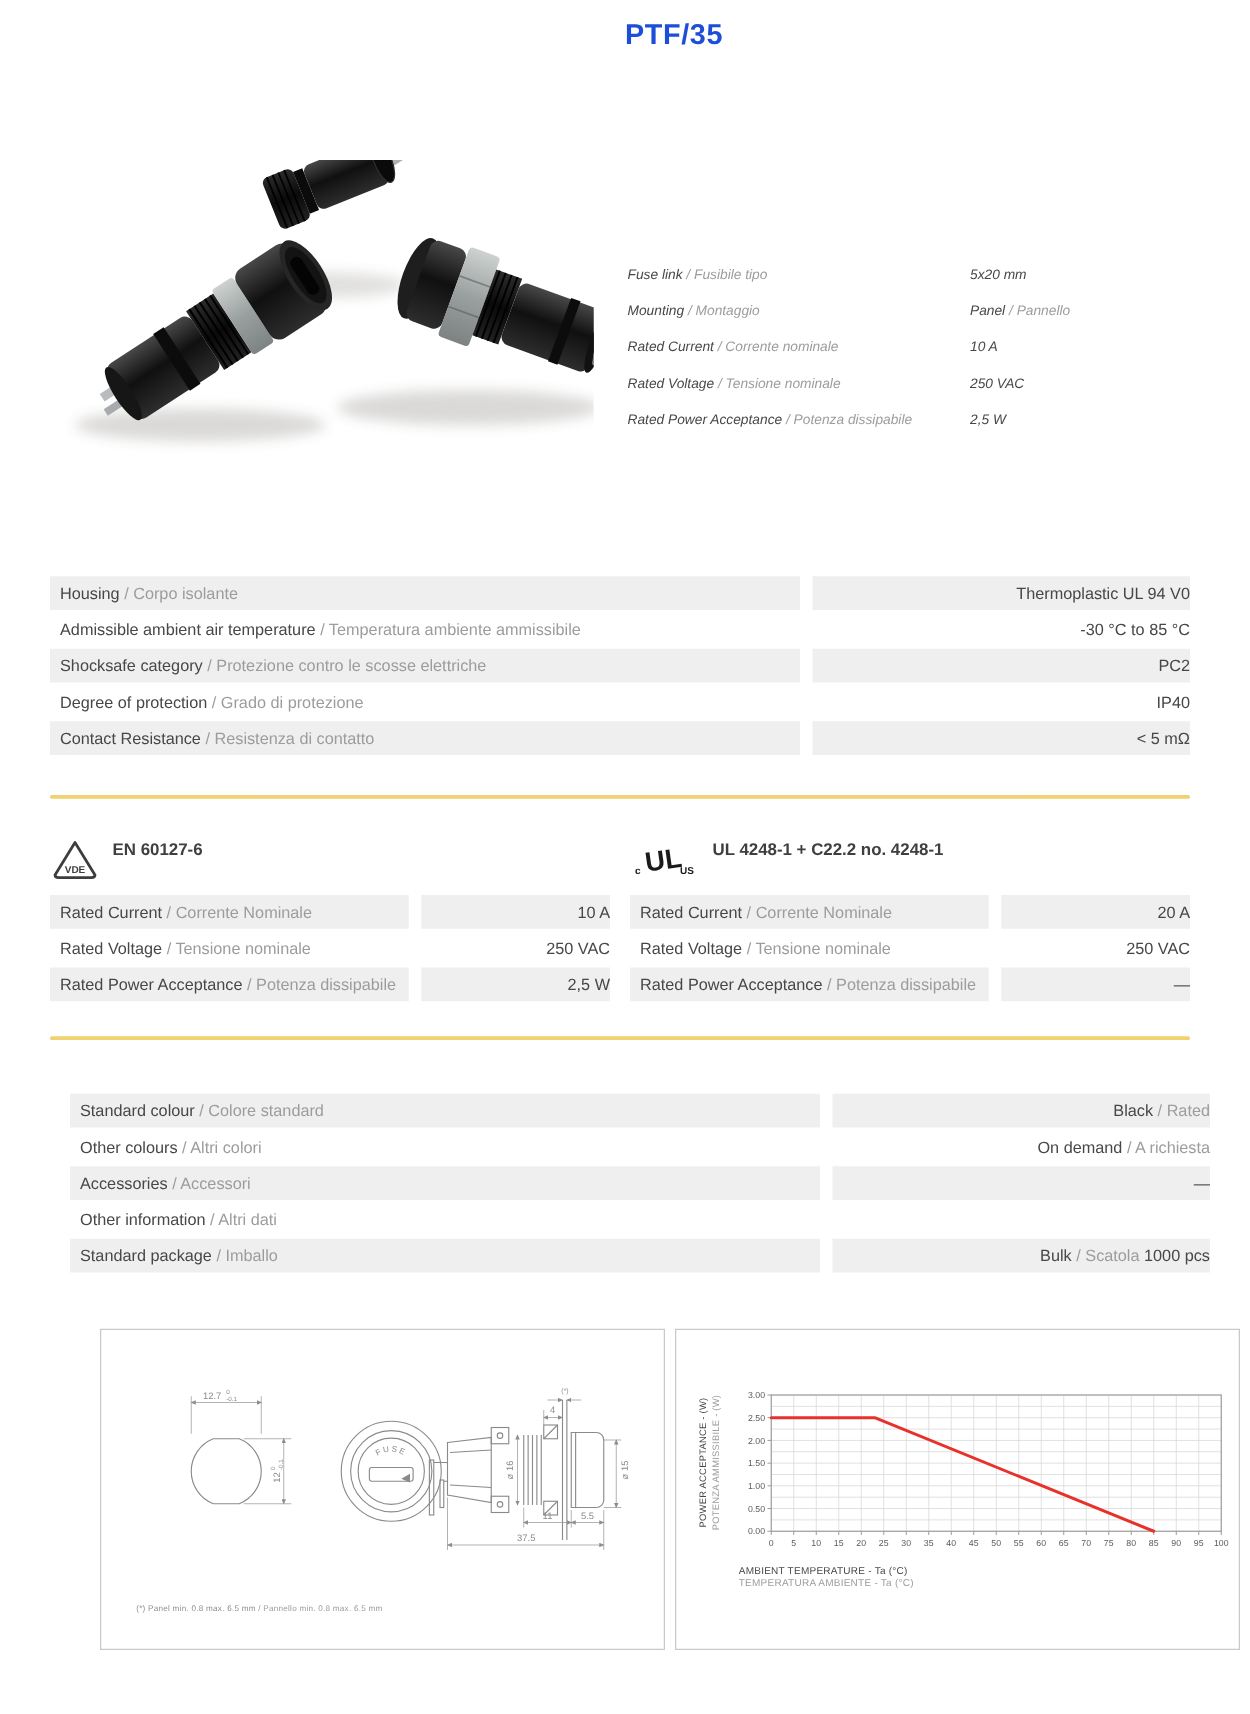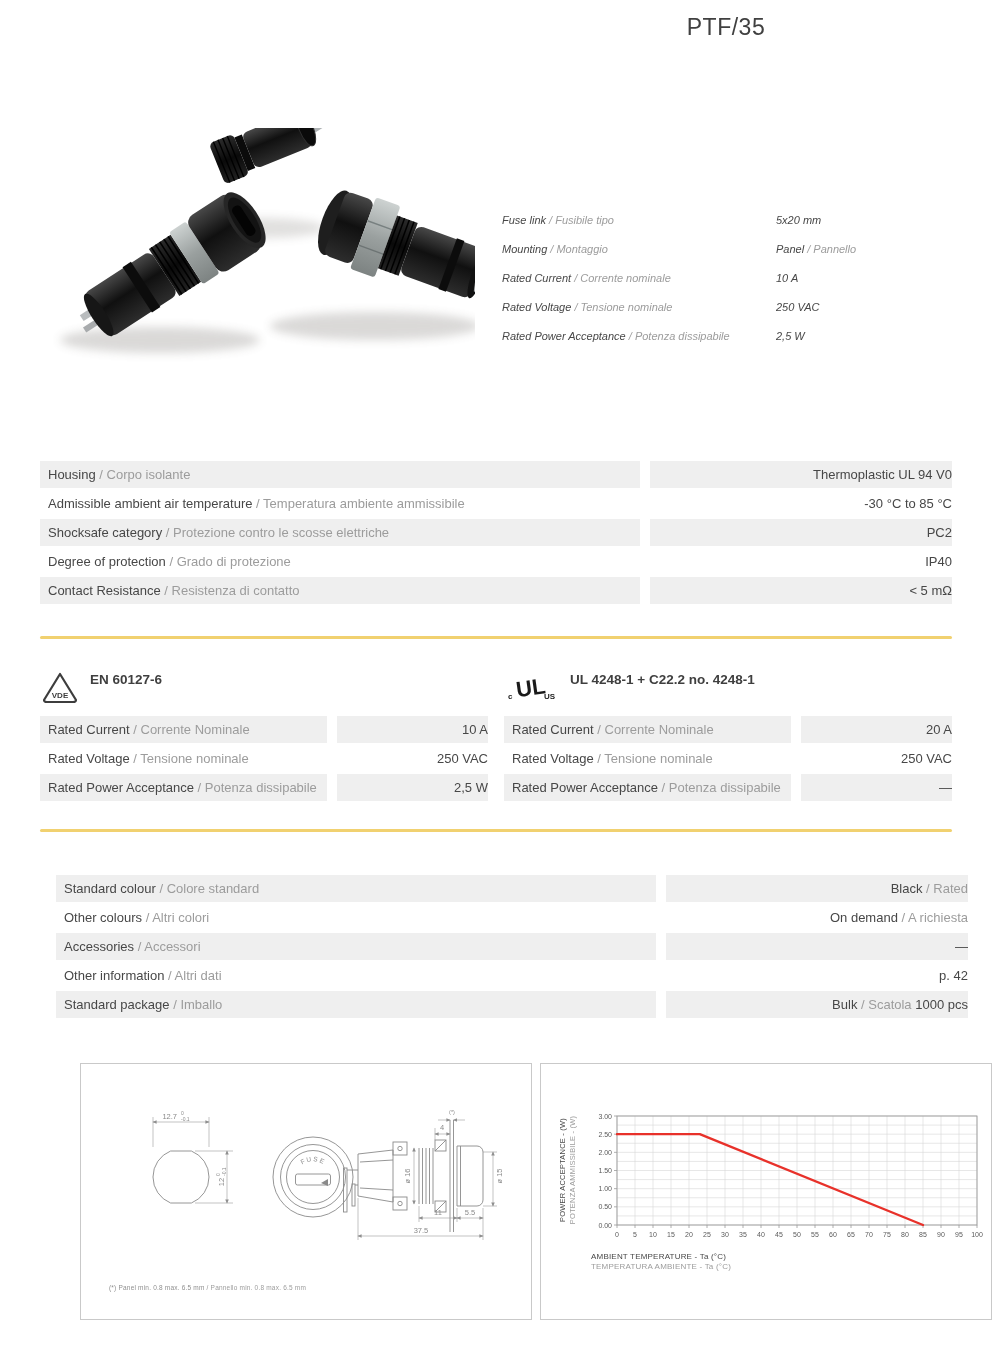--- a/index.html
+++ b/index.html
@@ -1,22 +1,22 @@
 <!DOCTYPE html>
 <html><head>
 <meta charset="utf-8">
 <style>
   * { margin:0; padding:0; box-sizing:border-box; }
   body { background:#ffffff; }
   .page { position:relative; width:1000px; height:1371px; background:#ffffff;
           font-family:"Liberation Sans", sans-serif; color:#474747; overflow:hidden; }
   .en { color:#474747; }
   .it { color:#9c9c9c; }
-  .page-title { position:absolute; left:500px; top:14px; width:452px; text-align:center;
-                font-size:23px; font-weight:normal; color:#404040; letter-spacing:.5px; }
+  .page-title { position:absolute; left:500px; top:14px; width:452px; text-align:left;
+                font-size:23px; font-weight:bold; color:#1d4ed8; letter-spacing:.5px; }
 
   
   .spec-list { position:absolute; left:502px; top:206px; width:452px; }
   .spec-row { position:relative; height:29px; line-height:29px; font-size:11px;font-style:italic; }
   .spec-value { position:absolute; left:274px; top:0; }
 
   
   .info-table { position:absolute; width:912px; }
   .info-row { display:flex; height:27px; margin-bottom:2px; }
   .info-label { width:600px; padding-left:8px; line-height:27px; font-size:13px; white-space:nowrap; }
@@ -249,21 +249,20 @@
     <div class="info-row">
       <div class="info-label"><span class="en">Other colours</span> <span class="it">/ Altri colori</span></div>
       <div class="info-value"><span class="en">On demand</span> <span class="it">/ A richiesta</span></div>
     </div>
     <div class="info-row row-shaded">
       <div class="info-label"><span class="en">Accessories</span> <span class="it">/ Accessori</span></div>
       <div class="info-value"><span class="en">—</span></div>
     </div>
     <div class="info-row">
       <div class="info-label"><span class="en">Other information</span> <span class="it">/ Altri dati</span></div>
-      <div class="info-value"><span class="en">p. 42</span></div>
     </div>
     <div class="info-row row-shaded">
       <div class="info-label"><span class="en">Standard package</span> <span class="it">/ Imballo</span></div>
       <div class="info-value"><span class="en">Bulk</span> <span class="it">/ Scatola</span> <span class="en">1000 pcs</span></div>
     </div>
   </div>
 
   <div class="panel-box" style="left:40px;">
     <svg width="450" height="255" viewBox="0 0 450 255">
       <defs>

